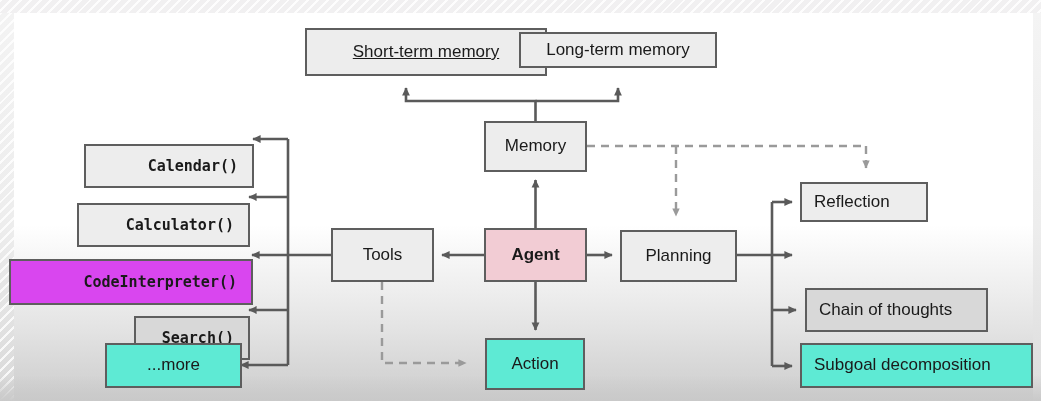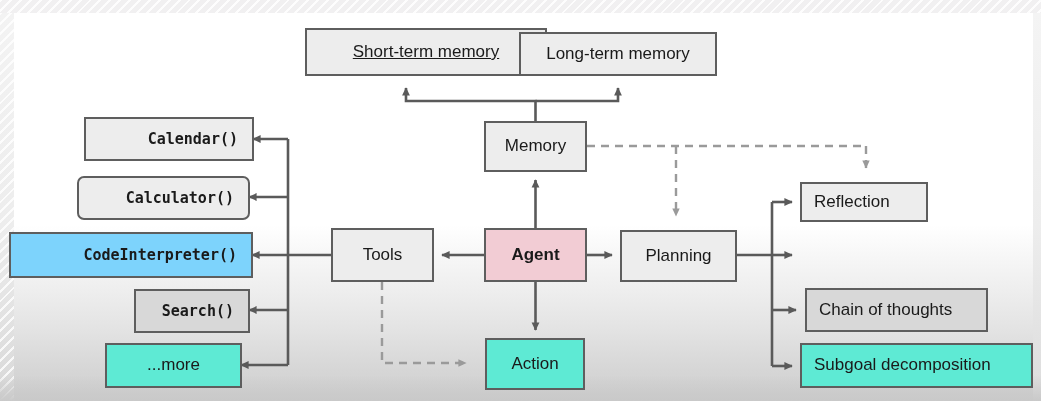--- a/index.html
+++ b/index.html
@@ -60,25 +60,25 @@
   .node{
     position:absolute;
     box-sizing:border-box;
     border:2px solid #5e5e5e;
     display:flex;align-items:center;
     color:#1a1a1a;
     line-height:1.1;
     white-space:nowrap;
   }
   .node.center{justify-content:center;}
-  .node.rightal{justify-content:flex-end;padding-right:14px;}
+  .node.rightal{justify-content:flex-end;padding-right:14px;margin-top:27px;}
   .node.leftal{justify-content:flex-start;padding-left:12px;}
 
   .fill-light{background:#ededed;}
-  .fill-lightish{background:#7dd3fc;}
+  .fill-lightish{background:#d946ef;}
   .fill-mid{background:#d8d8d8;}
   .fill-dark{background:#5eead4;}
   .fill-pink{background:#f2ccd4;}
 
   .mono{font-family:"DejaVu Sans Mono","Liberation Mono",monospace;font-weight:700;font-size:15px;letter-spacing:0px;}
   .sans{font-family:"Liberation Sans",sans-serif;font-weight:400;font-size:17px;}
   .sans-b{font-family:"Liberation Sans",sans-serif;font-weight:700;font-size:17px;}
 </style>
 </head>
 <body>
@@ -141,21 +141,21 @@
       <path d="M676,146 L676,216" marker-end="url(#ahd)"></path>
       <path d="M866,146 L866,168" marker-end="url(#ahd)"></path>
 
       <path d="M382,282 L382,363 L466,363" marker-end="url(#ahd)"></path>
     </g>
   </svg>
 
   <div class="node center fill-light sans" style="left:305px;top:28px;width:242px;height:48px;text-decoration:underline;">
     <span>Short-term memory</span>
   </div>
-  <div class="node center fill-light sans" style="left:519px;top:32px;width:198px;height:44px;">
+  <div class="node center fill-light sans" style="left:519px;top:32px;width:198px;height:36px;">
     <span>Long-term memory</span>
   </div>
 
   <div class="node center fill-light sans" style="left:484px;top:121px;width:103px;height:51px;">
     <span>Memory</span>
   </div>
   <div class="node center fill-pink sans-b" style="left:484px;top:228px;width:103px;height:54px;">
     <span>Agent</span>
   </div>
   <div class="node center fill-dark sans" style="left:485px;top:338px;width:100px;height:52px;">
@@ -165,21 +165,21 @@
   <div class="node center fill-light sans" style="left:331px;top:228px;width:103px;height:54px;">
     <span>Tools</span>
   </div>
   <div class="node center fill-light sans" style="left:620px;top:230px;width:117px;height:52px;">
     <span>Planning</span>
   </div>
 
   <div class="node rightal fill-light mono" style="left:84px;top:117px;width:170px;height:44px;">
     <span>Calendar()</span>
   </div>
-  <div class="node rightal fill-light mono" style="left:77px;top:176px;width:173px;height:44px;border-radius:7px;">
+  <div class="node rightal fill-light mono" style="left:77px;top:176px;width:173px;height:44px;">
     <span>Calculator()</span>
   </div>
   <div class="node rightal fill-lightish mono" style="left:9px;top:232px;width:244px;height:46px;">
     <span>CodeInterpreter()</span>
   </div>
   <div class="node rightal fill-mid mono" style="left:134px;top:289px;width:116px;height:44px;">
     <span>Search()</span>
   </div>
   <div class="node center fill-dark sans" style="left:105px;top:343px;width:137px;height:45px;">
     <span>...more</span>

